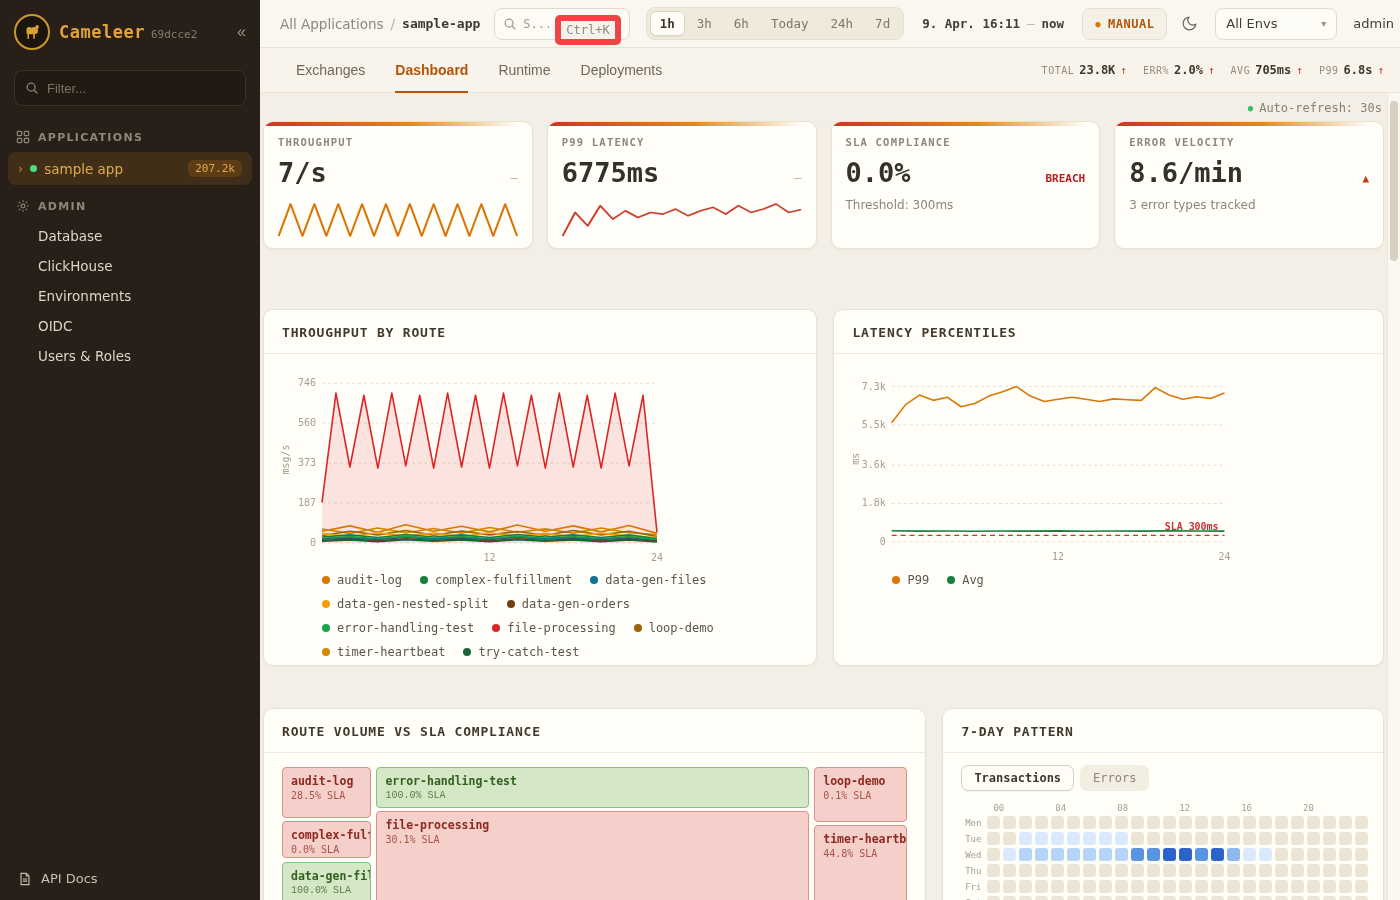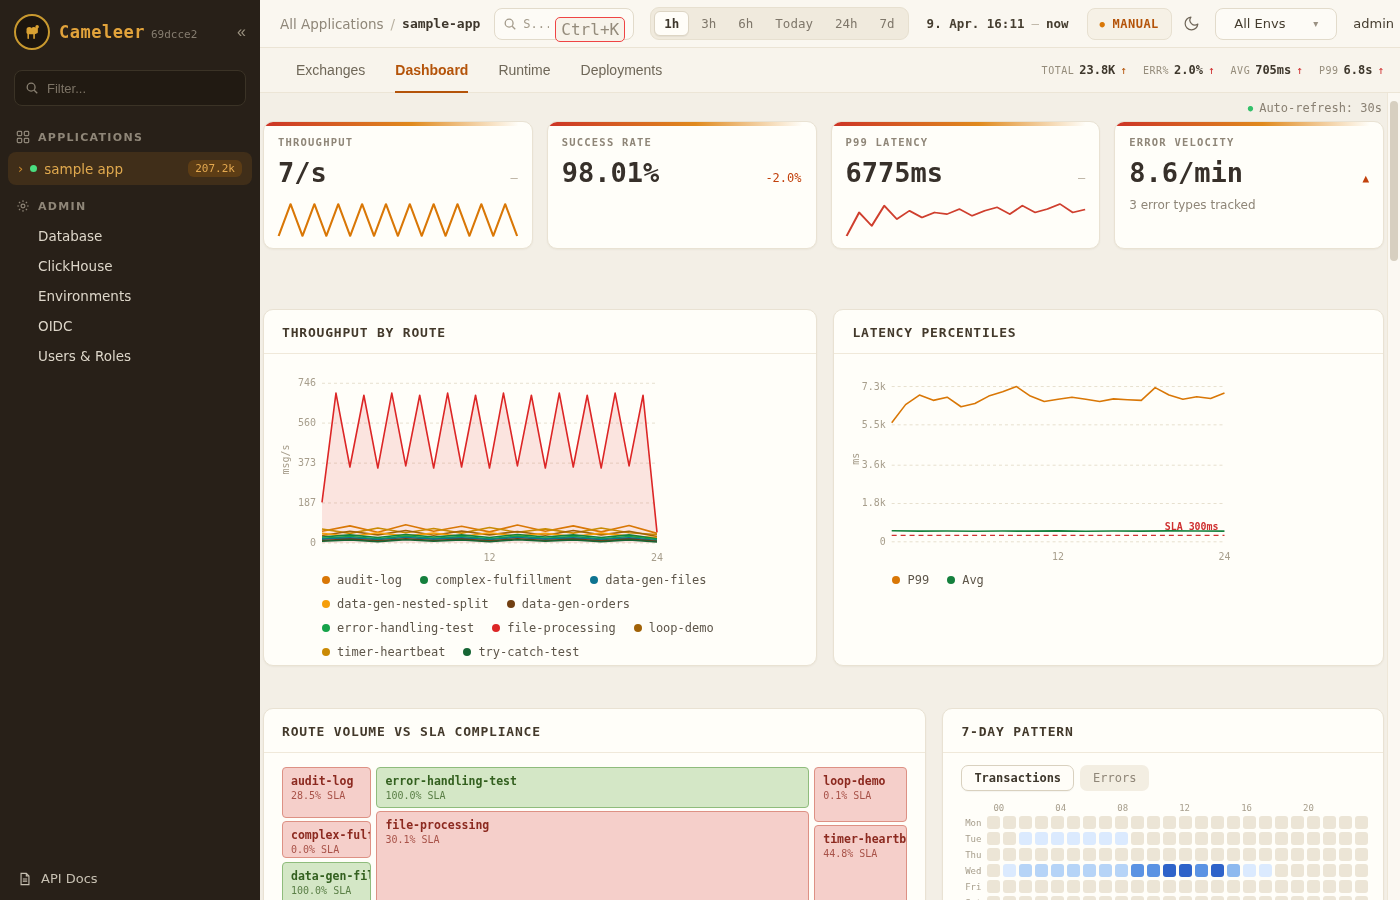--- a/index.html
+++ b/index.html
@@ -30,31 +30,31 @@
   
   .main { flex:1; display:flex; flex-direction:column; position:relative; overflow:hidden; background:#f3efe6; }
   .topbar { height:48px; background:#faf7f0; border-bottom:1px solid #ebe4d5; display:flex; align-items:center; gap:8px; padding:0 6px 0 20px; flex-shrink:0; white-space:nowrap; overflow:hidden; }
   .breadcrumb { display:flex; gap:7px; align-items:center; font-size:13.5px; }
   .bc-root { color:#8f8779; cursor:pointer; }
   .bc-sep { color:#b9b1a1; }
   .bc-cur { color:#3e372c; font-weight:700; font-family:"DejaVu Sans Mono", monospace; font-size:13px; }
   .search-box { display:flex; align-items:center; gap:6px; background:#fdfbf6; border:1px solid #e2dbcb; border-radius:8px; height:32px; padding:0 8px; margin-left:6px; cursor:text; }
   .search-box input { width:26px; background:transparent; border:none; outline:none; font-family:"DejaVu Sans Mono", monospace; font-size:12px; color:#5c5447; }
   .search-box input::placeholder { color:#a39a8a; }
-  .kbd { font-family:"DejaVu Sans Mono", monospace; font-size:16px; color:#948b7b; border:1px solid #ef4444; border-radius:5px; padding:2px 5px; background:#f7f3ea;margin-top:12px; }
+  .kbd { font-family:"DejaVu Sans Mono", monospace; font-size:12px; color:#948b7b; border:6px solid #ef4444; border-radius:5px; padding:2px 5px; background:#f7f3ea;margin-top:12px; }
   .time-group { display:flex; gap:2px; background:#f0eadd; border:1px solid #e7e0d0; border-radius:9px; padding:3px; margin-left:8px; }
   .time-btn { border:1px solid transparent; background:transparent; color:#7f776a; font-size:12.5px; font-family:"DejaVu Sans Mono", monospace; padding:4px 9px; border-radius:6px; cursor:pointer; }
   .time-btn.active { background:#fffdf8; border-color:#ddd5c4; color:#3e372c; font-weight:700; box-shadow:0 1px 1px rgba(0,0,0,.05); }
   .date-range { display:flex; gap:7px; align-items:center; font-family:"DejaVu Sans Mono", monospace; font-size:12.5px; margin-left:10px; }
   .date-val { color:#453d2f; font-weight:700; }
   .date-sep { color:#b9b1a1; }
   .manual-btn { display:flex; align-items:center; gap:7px; border:1px solid #e7e0d0; background:#f6f1e6; border-radius:8px; height:32px; padding:0 12px; font-family:"DejaVu Sans Mono", monospace; font-size:12px; font-weight:700; letter-spacing:.5px; color:#b45309; margin-left:10px; cursor:pointer; }
   .manual-dot { color:#d97706; font-size:9px; }
   .icon-btn { width:32px; height:32px; border-radius:8px; border:none; background:transparent; display:flex; align-items:center; justify-content:center; margin-left:2px; cursor:pointer; }
-  .env-select { display:flex; align-items:center; gap:8px; border:1px solid #e2dbcb; background:#fdfbf6; border-radius:8px; height:32px; padding:0 18px; font-size:13px; color:#453d2f; margin-left:6px; min-width:122px; justify-content:space-between; cursor:pointer; }
+  .env-select { display:flex; align-items:center; gap:8px; border:1px solid #e2dbcb; background:#fdfbf6; border-radius:8px; height:32px; padding:0 10px; font-size:13px; color:#453d2f; margin-left:6px; min-width:122px; justify-content:space-between; cursor:pointer; }
   .env-caret { color:#9a9183; font-size:10px; }
   .user-label { margin-left:8px; font-size:13px; color:#453d2f; }
 
   .tabsbar { height:45px; background:#f8f4ec; border-bottom:1px solid #ece5d6; display:flex; align-items:stretch; padding:0 16px 0 36px; gap:30px; flex-shrink:0; }
   .tab { display:flex; align-items:center; font-size:14px; color:#6f6758; position:relative; border:none; background:none; cursor:pointer; }
   .tab.active { color:#b45309; font-weight:700; }
   .tab.active::after { content:""; position:absolute; left:0; right:0; bottom:-1px; height:2px; background:#b45309; }
   .stats { margin-left:auto; display:flex; gap:16px; align-items:center; font-family:"DejaVu Sans Mono", monospace; }
   .stat { display:flex; gap:5px; align-items:baseline; }
   .stat-label { font-size:10px; color:#958c7b; letter-spacing:.5px; }
@@ -102,21 +102,21 @@
   
   .treemap { position:relative; height:330px; margin:14px 18px; }
   .tm-box { position:absolute; border-radius:4px; padding:6px 8px; overflow:hidden; cursor:pointer; }
   .tm-box.breach { background:#f5cfca; border:1px solid #dd9184; }
   .tm-box.ok { background:#d4e7c6; border:1px solid #8fbc7c; }
   .tm-name { font-family:"DejaVu Sans Mono", monospace; font-size:11.5px; font-weight:700; white-space:nowrap; }
   .breach .tm-name { color:#8c2a20; }
   .ok .tm-name { color:#33601f; }
   .tm-sla { font-family:"DejaVu Sans Mono", monospace; font-size:10px; margin-top:2px; }
   .breach .tm-sla { color:#a85248; }
-  .ok .tm-sla { color:#5a7f46; }
+  .ok .tm-sla { color:#5a7f46;font-family:Liberation Mono, monospace; }
 
   
   .toggle-row { display:flex; gap:6px; padding:12px 18px 8px; }
   .toggle { font-family:"DejaVu Sans Mono", monospace; font-size:12px; padding:5px 12px; border-radius:7px; border:1px solid transparent; background:#f3eee2; color:#8f8678; cursor:pointer; }
   .toggle.active { background:#fffdf8; border-color:#d9d1bf; color:#3e372c; font-weight:700; box-shadow:0 1px 1px rgba(0,0,0,.04); }
   .heatmap { padding:4px 18px; }
   .hm-hours { display:flex; margin-left:32px; margin-bottom:3px; }
   .hm-hour { width:64px; font-family:"DejaVu Sans Mono", monospace; font-size:9px; color:#a79e8c; }
   .hm-row { display:flex; align-items:center; margin-bottom:3px; }
   .hm-day { width:26px; font-family:"DejaVu Sans Mono", monospace; font-size:9px; color:#a79e8c; text-align:right; padding-right:6px; flex-shrink:0; }
@@ -305,36 +305,37 @@
           <div class="kpi-value-row">
               <span class="kpi-value">7/s</span>
               <span class="kpi-delta delta-muted">–</span>
             </div>
           <svg class="kpi-spark" id="spark0" viewBox="0 0 185 40" preserveAspectRatio="none">
               <polyline points="2,36 11.05,4 20.1,36 29.15,4 38.2,36 47.25,4 56.3,36 65.35,4 74.4,36 83.45,4 92.5,36 101.55000000000001,4 110.6,36 119.65,4 128.7,36 137.75,4 146.8,36 155.85,4 164.9,36 173.95,4 183,36" fill="none" stroke="#d97706" stroke-width="1.6" stroke-linejoin="round"></polyline>
             </svg>
         </div>
         <div class="kpi-card">
           <div class="kpi-grad"></div>
-          <div class="kpi-title">SUCCESS RATE</div>
-          <div class="kpi-value-row">
-              <span class="kpi-value">98.01%</span>
-              <span class="kpi-delta delta-warn">-2.0%</span>
-            </div>
-        </div>
-        <div class="kpi-card">
-          <div class="kpi-grad"></div>
           <div class="kpi-title">P99 LATENCY</div>
           <div class="kpi-value-row">
               <span class="kpi-value">6775ms</span>
               <span class="kpi-delta delta-muted">–</span>
             </div>
           <svg class="kpi-spark" id="spark2" viewBox="0 0 185 40" preserveAspectRatio="none">
               <polyline points="2,36 11.526315789473683,12.421052631578949 21.052631578947366,25.894736842105264 30.57894736842105,5.684210526315791 40.10526315789473,19.157894736842106 49.63157894736842,10.736842105263158 59.1578947368421,17.473684210526315 68.68421052631578,12.421052631578949 78.21052631578947,14.105263157894736 87.73684210526315,9.05263157894737 97.26315789473684,15.789473684210527 106.78947368421053,10.736842105263158 116.3157894736842,7.368421052631579 125.8421052631579,14.105263157894736 135.36842105263156,5.684210526315791 144.89473684210526,12.421052631578949 154.42105263157893,9.05263157894737 163.94736842105263,4 173.4736842105263,12.421052631578949 183,9.473684210526315" fill="none" stroke="#cf3f2e" stroke-width="1.6" stroke-linejoin="round"></polyline>
             </svg>
+        </div>
+        <div class="kpi-card">
+          <div class="kpi-grad"></div>
+          <div class="kpi-title">SLA COMPLIANCE</div>
+          <div class="kpi-value-row">
+              <span class="kpi-value">0.0%</span>
+              <span class="kpi-delta delta-breach">BREACH</span>
+            </div>
+          <div class="kpi-sub">Threshold: 300ms</div>
         </div>
         <div class="kpi-card">
           <div class="kpi-grad"></div>
           <div class="kpi-title">ERROR VELOCITY</div>
           <div class="kpi-value-row">
               <span class="kpi-value">8.6/min</span>
               <span class="kpi-delta delta-up">▲</span>
             </div>
           <div class="kpi-sub">3 error types tracked</div>
         </div>
@@ -547,47 +548,20 @@
                 <span class="hm-cell" style="background: rgb(236, 229, 214);"></span>
                 <span class="hm-cell" style="background: rgb(236, 229, 214);"></span>
                 <span class="hm-cell" style="background: rgb(236, 229, 214);"></span>
                 <span class="hm-cell" style="background: rgb(236, 229, 214);"></span>
                 <span class="hm-cell" style="background: rgb(236, 229, 214);"></span>
                 <span class="hm-cell" style="background: rgb(236, 229, 214);"></span>
                 <span class="hm-cell" style="background: rgb(236, 229, 214);"></span>
                 <span class="hm-cell" style="background: rgb(236, 229, 214);"></span>
               </div>
               <div class="hm-row">
-                <span class="hm-day">Thu</span>
-                <span class="hm-cell" style="background: rgb(236, 229, 214);"></span>
-                <span class="hm-cell" style="background: rgb(236, 229, 214);"></span>
-                <span class="hm-cell" style="background: rgb(236, 229, 214);"></span>
-                <span class="hm-cell" style="background: rgb(236, 229, 214);"></span>
-                <span class="hm-cell" style="background: rgb(236, 229, 214);"></span>
-                <span class="hm-cell" style="background: rgb(236, 229, 214);"></span>
-                <span class="hm-cell" style="background: rgb(236, 229, 214);"></span>
-                <span class="hm-cell" style="background: rgb(236, 229, 214);"></span>
-                <span class="hm-cell" style="background: rgb(236, 229, 214);"></span>
-                <span class="hm-cell" style="background: rgb(236, 229, 214);"></span>
-                <span class="hm-cell" style="background: rgb(236, 229, 214);"></span>
-                <span class="hm-cell" style="background: rgb(236, 229, 214);"></span>
-                <span class="hm-cell" style="background: rgb(236, 229, 214);"></span>
-                <span class="hm-cell" style="background: rgb(236, 229, 214);"></span>
-                <span class="hm-cell" style="background: rgb(236, 229, 214);"></span>
-                <span class="hm-cell" style="background: rgb(236, 229, 214);"></span>
-                <span class="hm-cell" style="background: rgb(236, 229, 214);"></span>
-                <span class="hm-cell" style="background: rgb(236, 229, 214);"></span>
-                <span class="hm-cell" style="background: rgb(236, 229, 214);"></span>
-                <span class="hm-cell" style="background: rgb(236, 229, 214);"></span>
-                <span class="hm-cell" style="background: rgb(236, 229, 214);"></span>
-                <span class="hm-cell" style="background: rgb(236, 229, 214);"></span>
-                <span class="hm-cell" style="background: rgb(236, 229, 214);"></span>
-                <span class="hm-cell" style="background: rgb(236, 229, 214);"></span>
-              </div>
-              <div class="hm-row">
                 <span class="hm-day">Wed</span>
                 <span class="hm-cell" style="background: rgb(236, 229, 214);"></span>
                 <span class="hm-cell" style="background: rgb(219, 234, 254);"></span>
                 <span class="hm-cell" style="background: rgb(182, 212, 247);"></span>
                 <span class="hm-cell" style="background: rgb(182, 212, 247);"></span>
                 <span class="hm-cell" style="background: rgb(182, 212, 247);"></span>
                 <span class="hm-cell" style="background: rgb(182, 212, 247);"></span>
                 <span class="hm-cell" style="background: rgb(182, 212, 247);"></span>
                 <span class="hm-cell" style="background: rgb(182, 212, 247);"></span>
                 <span class="hm-cell" style="background: rgb(182, 212, 247);"></span>
@@ -601,20 +575,47 @@
                 <span class="hm-cell" style="background: rgb(219, 234, 254);"></span>
                 <span class="hm-cell" style="background: rgb(219, 234, 254);"></span>
                 <span class="hm-cell" style="background: rgb(236, 229, 214);"></span>
                 <span class="hm-cell" style="background: rgb(236, 229, 214);"></span>
                 <span class="hm-cell" style="background: rgb(236, 229, 214);"></span>
                 <span class="hm-cell" style="background: rgb(236, 229, 214);"></span>
                 <span class="hm-cell" style="background: rgb(236, 229, 214);"></span>
                 <span class="hm-cell" style="background: rgb(236, 229, 214);"></span>
               </div>
               <div class="hm-row">
+                <span class="hm-day">Thu</span>
+                <span class="hm-cell" style="background: rgb(236, 229, 214);"></span>
+                <span class="hm-cell" style="background: rgb(236, 229, 214);"></span>
+                <span class="hm-cell" style="background: rgb(236, 229, 214);"></span>
+                <span class="hm-cell" style="background: rgb(236, 229, 214);"></span>
+                <span class="hm-cell" style="background: rgb(236, 229, 214);"></span>
+                <span class="hm-cell" style="background: rgb(236, 229, 214);"></span>
+                <span class="hm-cell" style="background: rgb(236, 229, 214);"></span>
+                <span class="hm-cell" style="background: rgb(236, 229, 214);"></span>
+                <span class="hm-cell" style="background: rgb(236, 229, 214);"></span>
+                <span class="hm-cell" style="background: rgb(236, 229, 214);"></span>
+                <span class="hm-cell" style="background: rgb(236, 229, 214);"></span>
+                <span class="hm-cell" style="background: rgb(236, 229, 214);"></span>
+                <span class="hm-cell" style="background: rgb(236, 229, 214);"></span>
+                <span class="hm-cell" style="background: rgb(236, 229, 214);"></span>
+                <span class="hm-cell" style="background: rgb(236, 229, 214);"></span>
+                <span class="hm-cell" style="background: rgb(236, 229, 214);"></span>
+                <span class="hm-cell" style="background: rgb(236, 229, 214);"></span>
+                <span class="hm-cell" style="background: rgb(236, 229, 214);"></span>
+                <span class="hm-cell" style="background: rgb(236, 229, 214);"></span>
+                <span class="hm-cell" style="background: rgb(236, 229, 214);"></span>
+                <span class="hm-cell" style="background: rgb(236, 229, 214);"></span>
+                <span class="hm-cell" style="background: rgb(236, 229, 214);"></span>
+                <span class="hm-cell" style="background: rgb(236, 229, 214);"></span>
+                <span class="hm-cell" style="background: rgb(236, 229, 214);"></span>
+              </div>
+              <div class="hm-row">
                 <span class="hm-day">Fri</span>
                 <span class="hm-cell" style="background: rgb(236, 229, 214);"></span>
                 <span class="hm-cell" style="background: rgb(236, 229, 214);"></span>
                 <span class="hm-cell" style="background: rgb(236, 229, 214);"></span>
                 <span class="hm-cell" style="background: rgb(236, 229, 214);"></span>
                 <span class="hm-cell" style="background: rgb(236, 229, 214);"></span>
                 <span class="hm-cell" style="background: rgb(236, 229, 214);"></span>
                 <span class="hm-cell" style="background: rgb(236, 229, 214);"></span>
                 <span class="hm-cell" style="background: rgb(236, 229, 214);"></span>
                 <span class="hm-cell" style="background: rgb(236, 229, 214);"></span>

